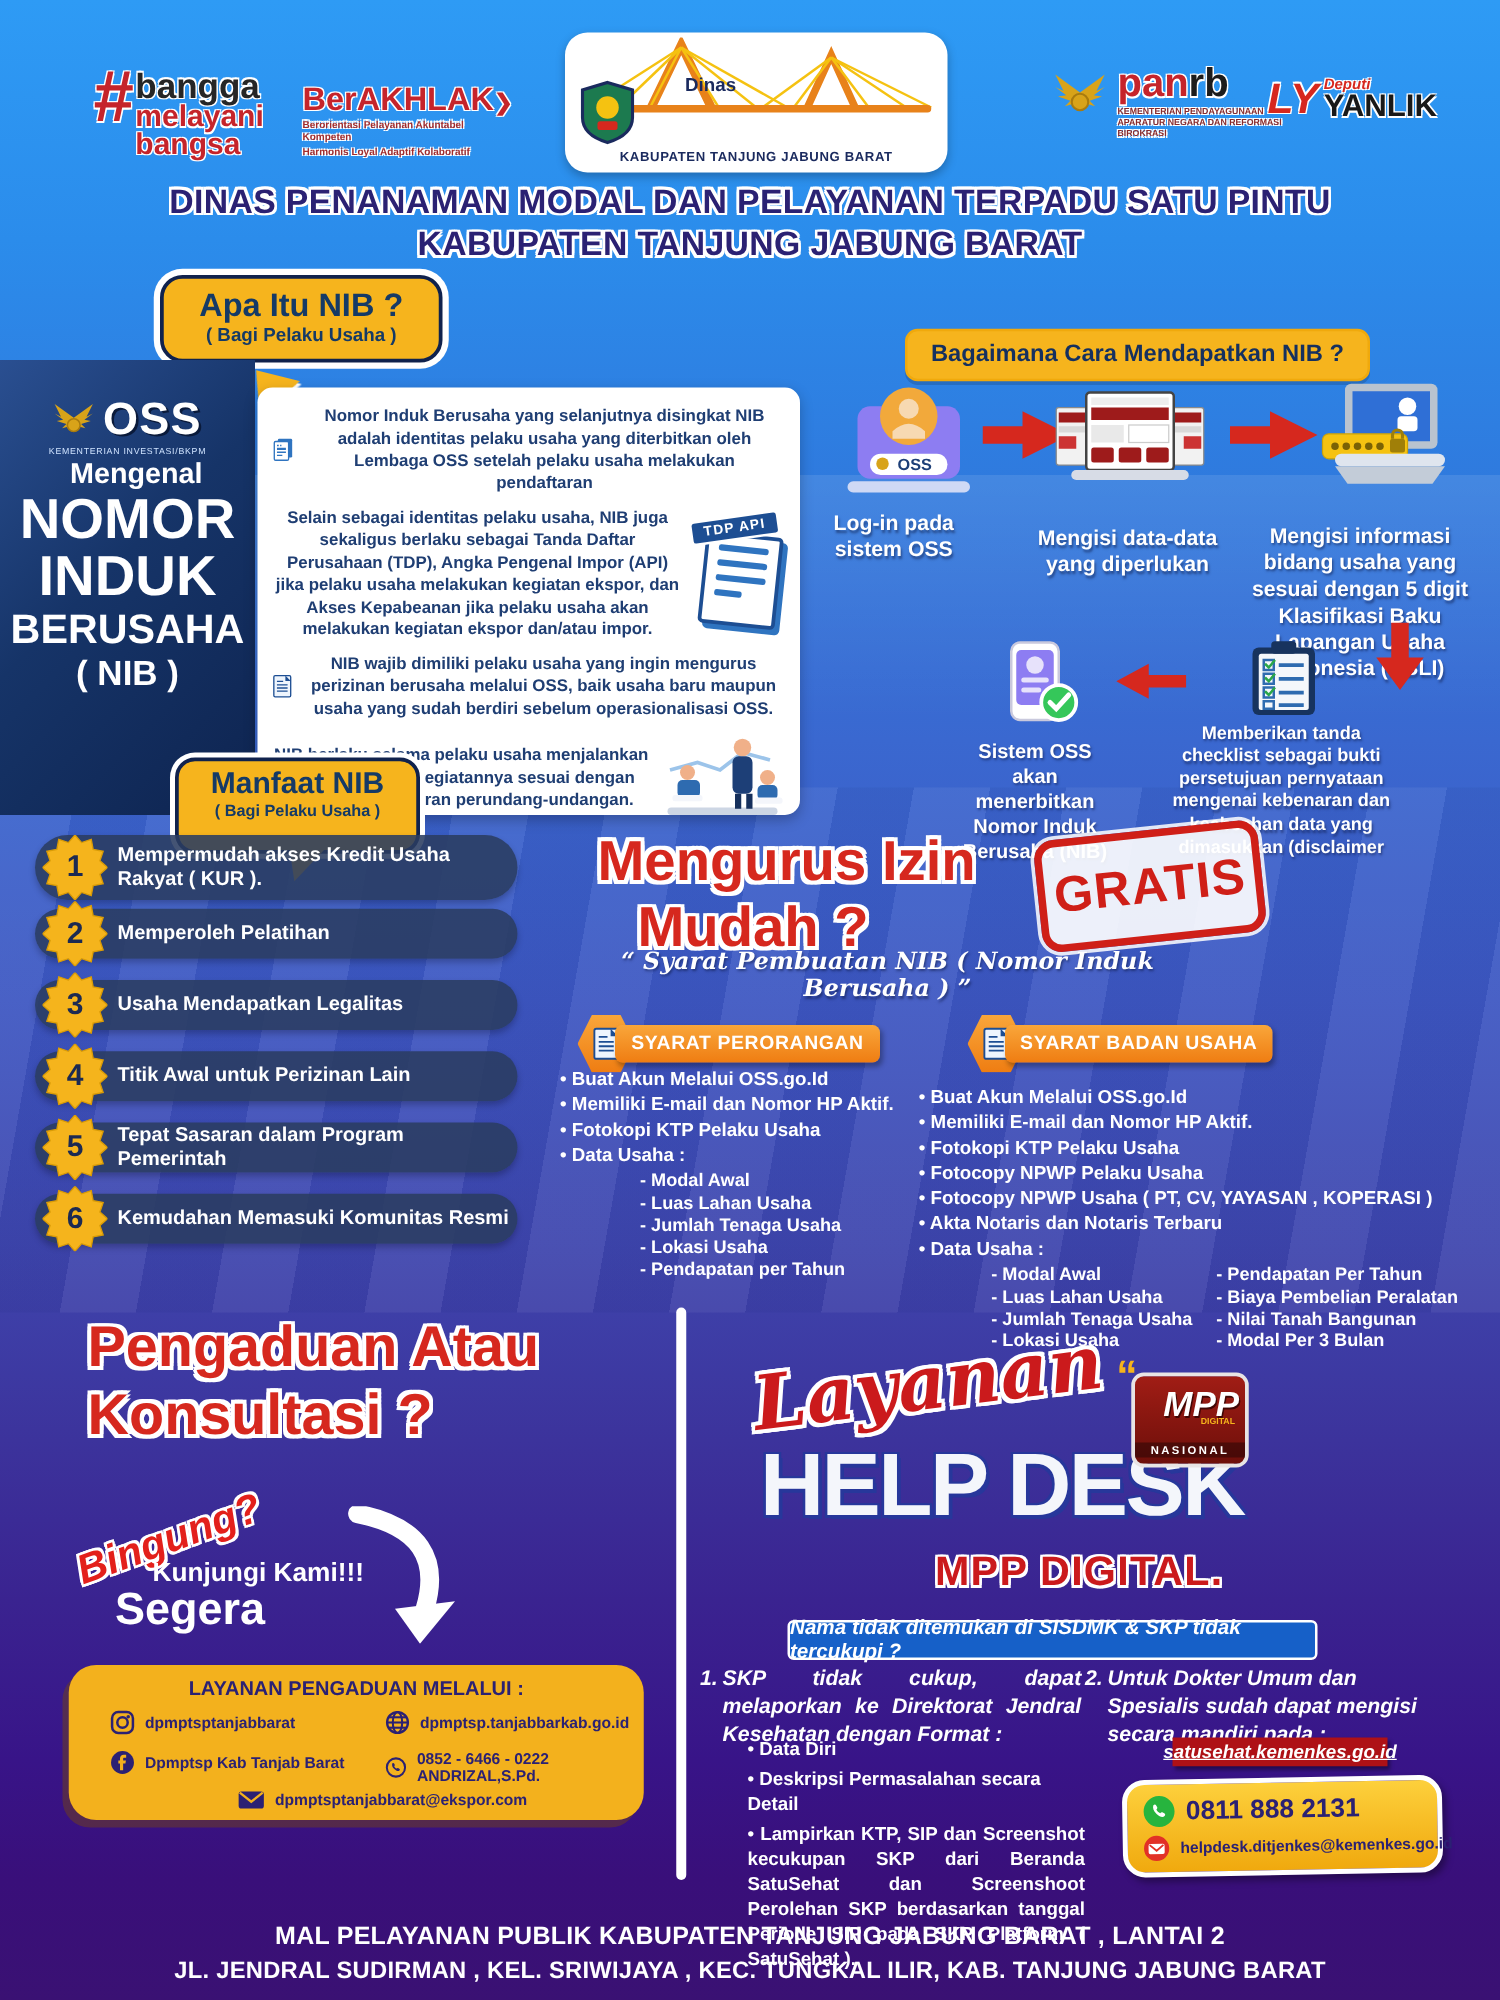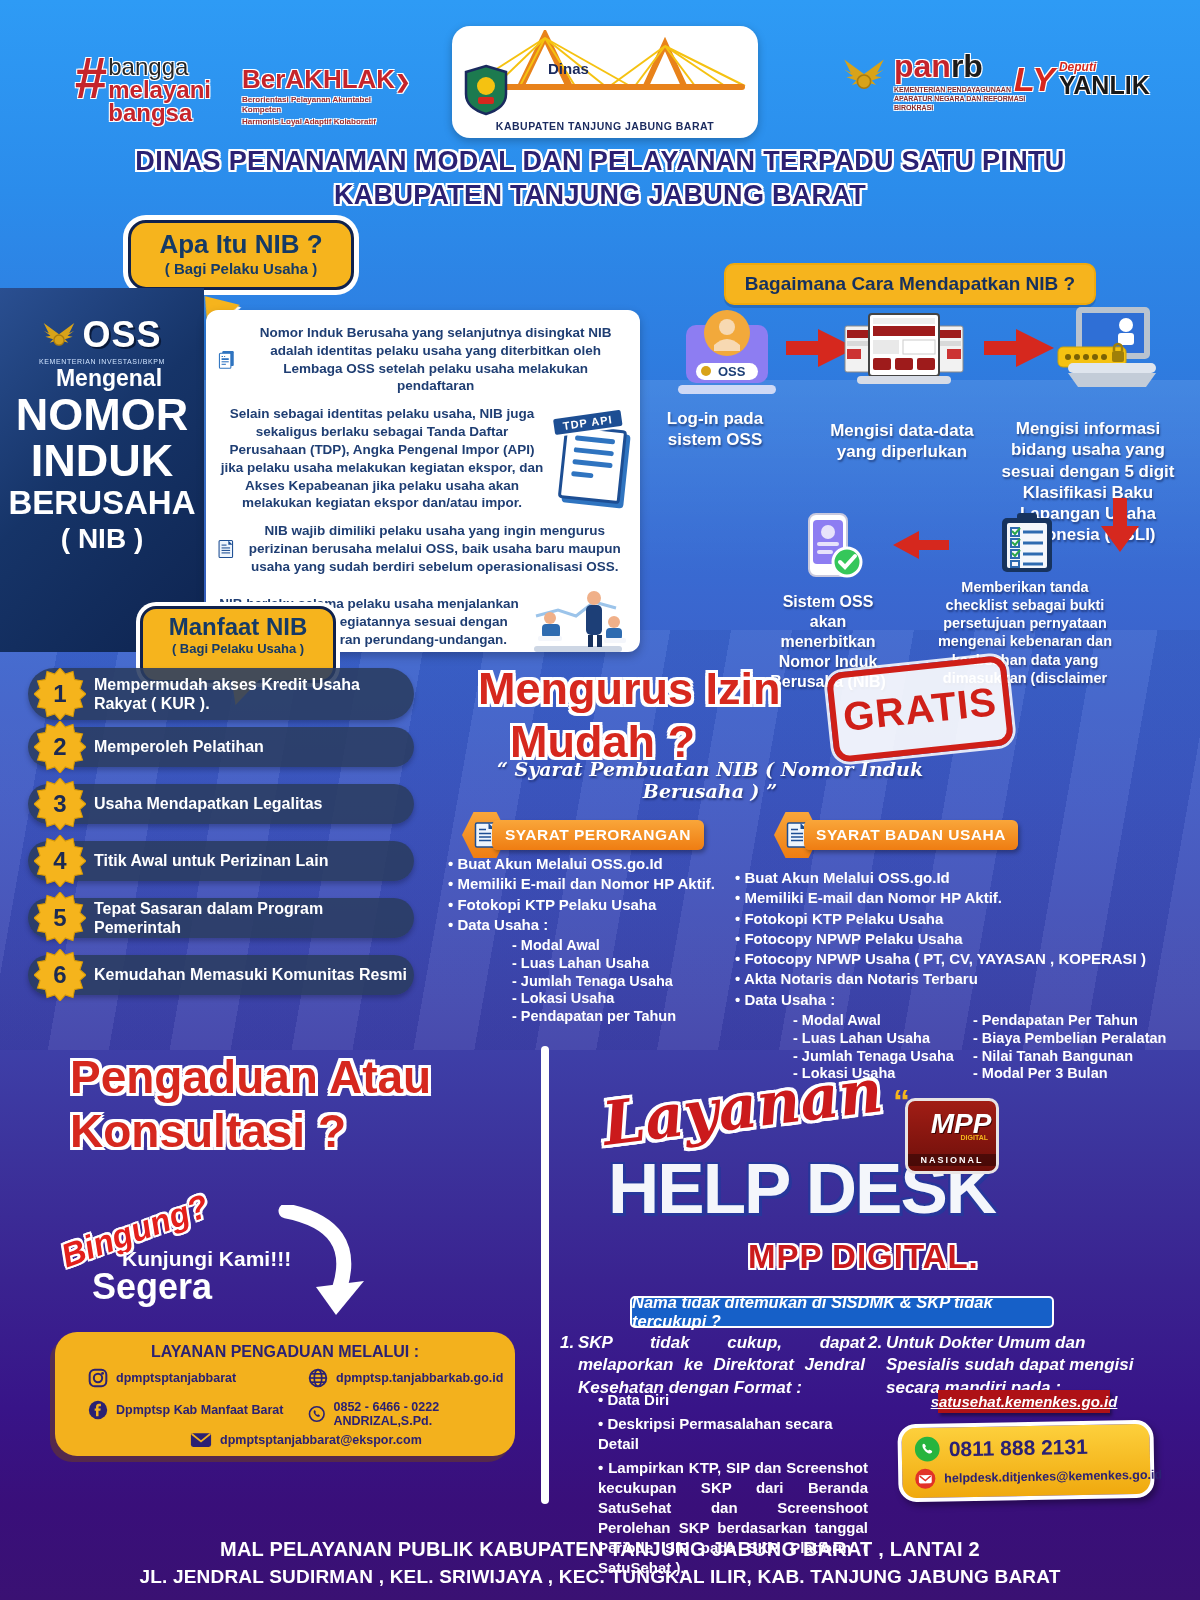--- a/index.html
+++ b/index.html
@@ -13,21 +13,21 @@
   .ow3{text-shadow:-3px -3px 0 #fff,3px -3px 0 #fff,-3px 3px 0 #fff,3px 3px 0 #fff,-3px 0 0 #fff,3px 0 0 #fff,0 -3px 0 #fff,0 3px 0 #fff;}
   
   .roofs{left:0;top:630px;width:1200px;height:420px;background:repeating-linear-gradient(100deg,rgba(255,255,255,0.06) 0 60px,rgba(0,20,80,0.06) 60px 120px);}
   .mist{left:0;top:380px;width:1200px;height:280px;background:linear-gradient(180deg,rgba(255,255,255,0.10),rgba(255,255,255,0) 70%);}
   .chimney1{left:430px;top:320px;width:26px;height:190px;background:rgba(230,240,255,0.16);border-radius:3px;}
   .chimney2{left:560px;top:360px;width:20px;height:150px;background:rgba(230,240,255,0.12);border-radius:3px;}
   
   .bangga{left:74px;top:50px;display:flex;gap:2px;align-items:flex-start;}
   .bangga .hash{font-size:58px;font-weight:800;color:#c5242b;line-height:.95;font-style:italic;}
   .bangga .lines{display:flex;flex-direction:column;margin-top:6px;}
-  .bangga .l0{font-size:24px;font-weight:400;color:#262626;line-height:.95;}
+  .bangga .l0{font-size:28px;font-weight:700;color:#262626;line-height:.95;}
   .bangga .l1,.bangga .l2{font-size:24px;font-weight:800;color:#c5242b;line-height:.95;}
   .berakhlak{left:242px;top:66px;width:160px;}
   .berakhlak .t{font-size:26px;font-weight:800;color:#c5242b;line-height:1;}
   .berakhlak .ar{color:#c5242b;font-size:18px;font-weight:800;}
   .berakhlak .tg{font-size:8px;font-weight:700;color:#a32c2c;line-height:1.25;margin-top:2px;}
   .dpm{left:452px;top:26px;width:306px;height:112px;background:#fff;border-radius:18px;box-shadow:0 3px 8px rgba(0,0,0,.25);}
   .dpm .bridge{position:absolute;left:8px;top:4px;}
   .dpm .crest{position:absolute;left:12px;top:38px;}
   .dpm .dinas{position:absolute;left:96px;top:34px;font-size:15px;font-weight:800;color:#1a2a5e;}
   .dpm .nm{position:absolute;left:92px;top:36px;font-size:48px;font-weight:800;line-height:1;letter-spacing:-1px;text-shadow:2px 2px 0 #1a2a5e,-1px -1px 0 #fff;}
@@ -551,21 +551,21 @@
           <line x1="3.5" y1="7" x2="20.5" y2="7" stroke="#2b2173" stroke-width="2"></line>
           <line x1="3.5" y1="17" x2="20.5" y2="17" stroke="#2b2173" stroke-width="2"></line>
         </svg>
       <span>dpmptsp.tanjabbarkab.go.id</span>
     </div>
     <div class="crow c-fb">
       <svg width="20" height="20" viewBox="0 0 24 24">
           <circle cx="12" cy="12" r="11" fill="#2b2173"></circle>
           <path d="M13.2 7.5h2.3V4.6h-2.3c-2.1 0-3.6 1.5-3.6 3.6v1.9H8v2.9h1.6v6.4h3v-6.4h2.2l.5-2.9h-2.7V8.4c0-.6.3-.9.6-.9z" fill="#f3b11d"></path>
         </svg>
-      <span>Dpmptsp Kab Manfaat Barat</span>
+      <span>Dpmptsp Kab Tanjab Barat</span>
     </div>
     <div class="crow c-wa">
       <svg width="20" height="20" viewBox="0 0 24 24">
           <circle cx="12" cy="12" r="10" fill="none" stroke="#2b2173" stroke-width="2.2"></circle>
           <path d="M8 7.5 c.8-.8 1.6-.6 2 .2 l.7 1.3 c.3.6-.2 1.1-.6 1.5 .5 1.2 1.5 2.2 2.7 2.7 .4-.4.9-.9 1.5-.6 l1.3.7 c.8.4 1 1.2.2 2 -1.2 1.2-3.4.6-5.6-1.6 -2.2-2.2-2.9-4.4-2.2-6.2z" fill="#2b2173"></path>
         </svg>
       <span>0852 - 6466 - 0222   ANDRIZAL,S.Pd.</span>
     </div>
     <div class="crow c-mail">
       <svg width="22" height="16" viewBox="0 0 24 17">

